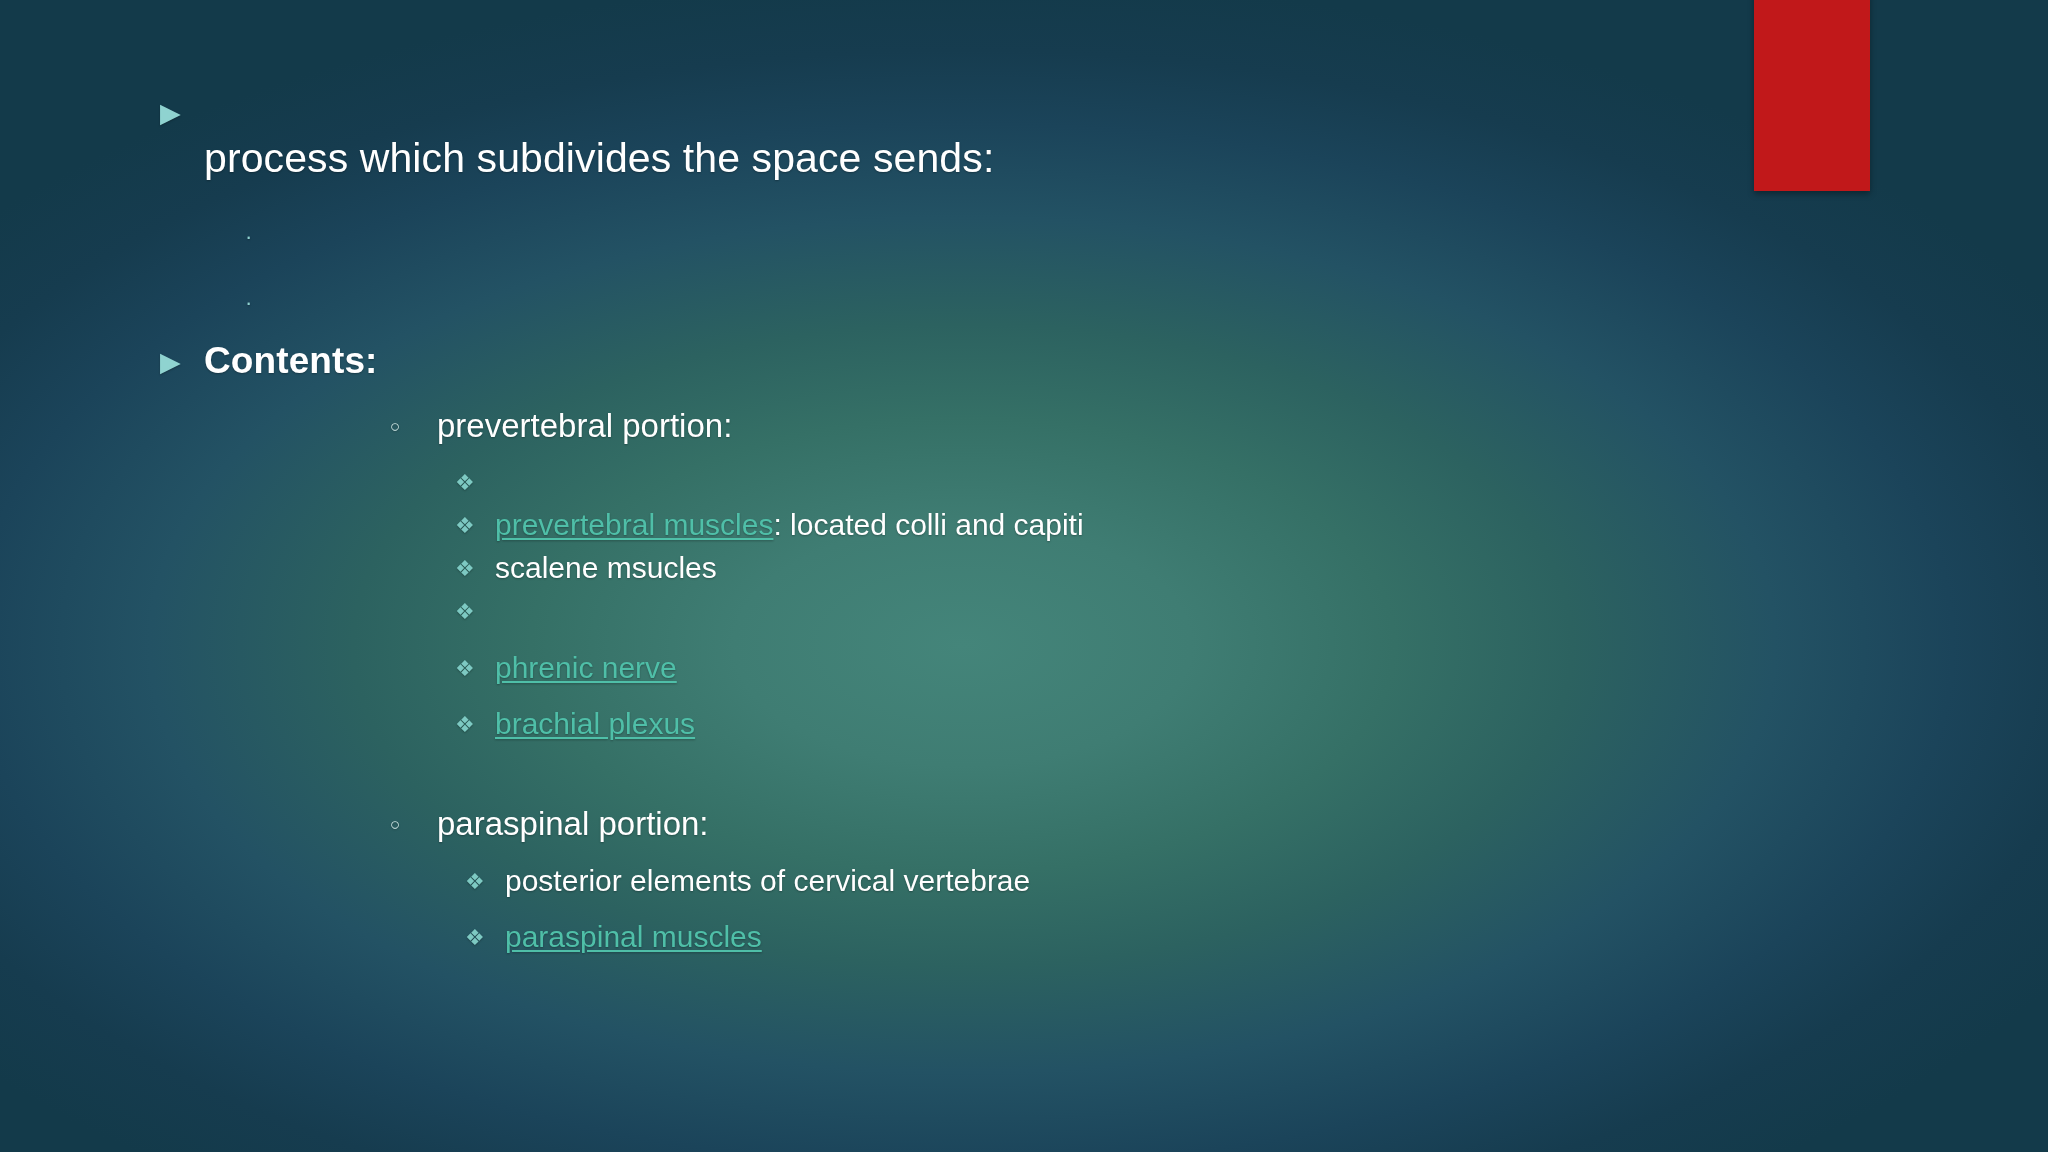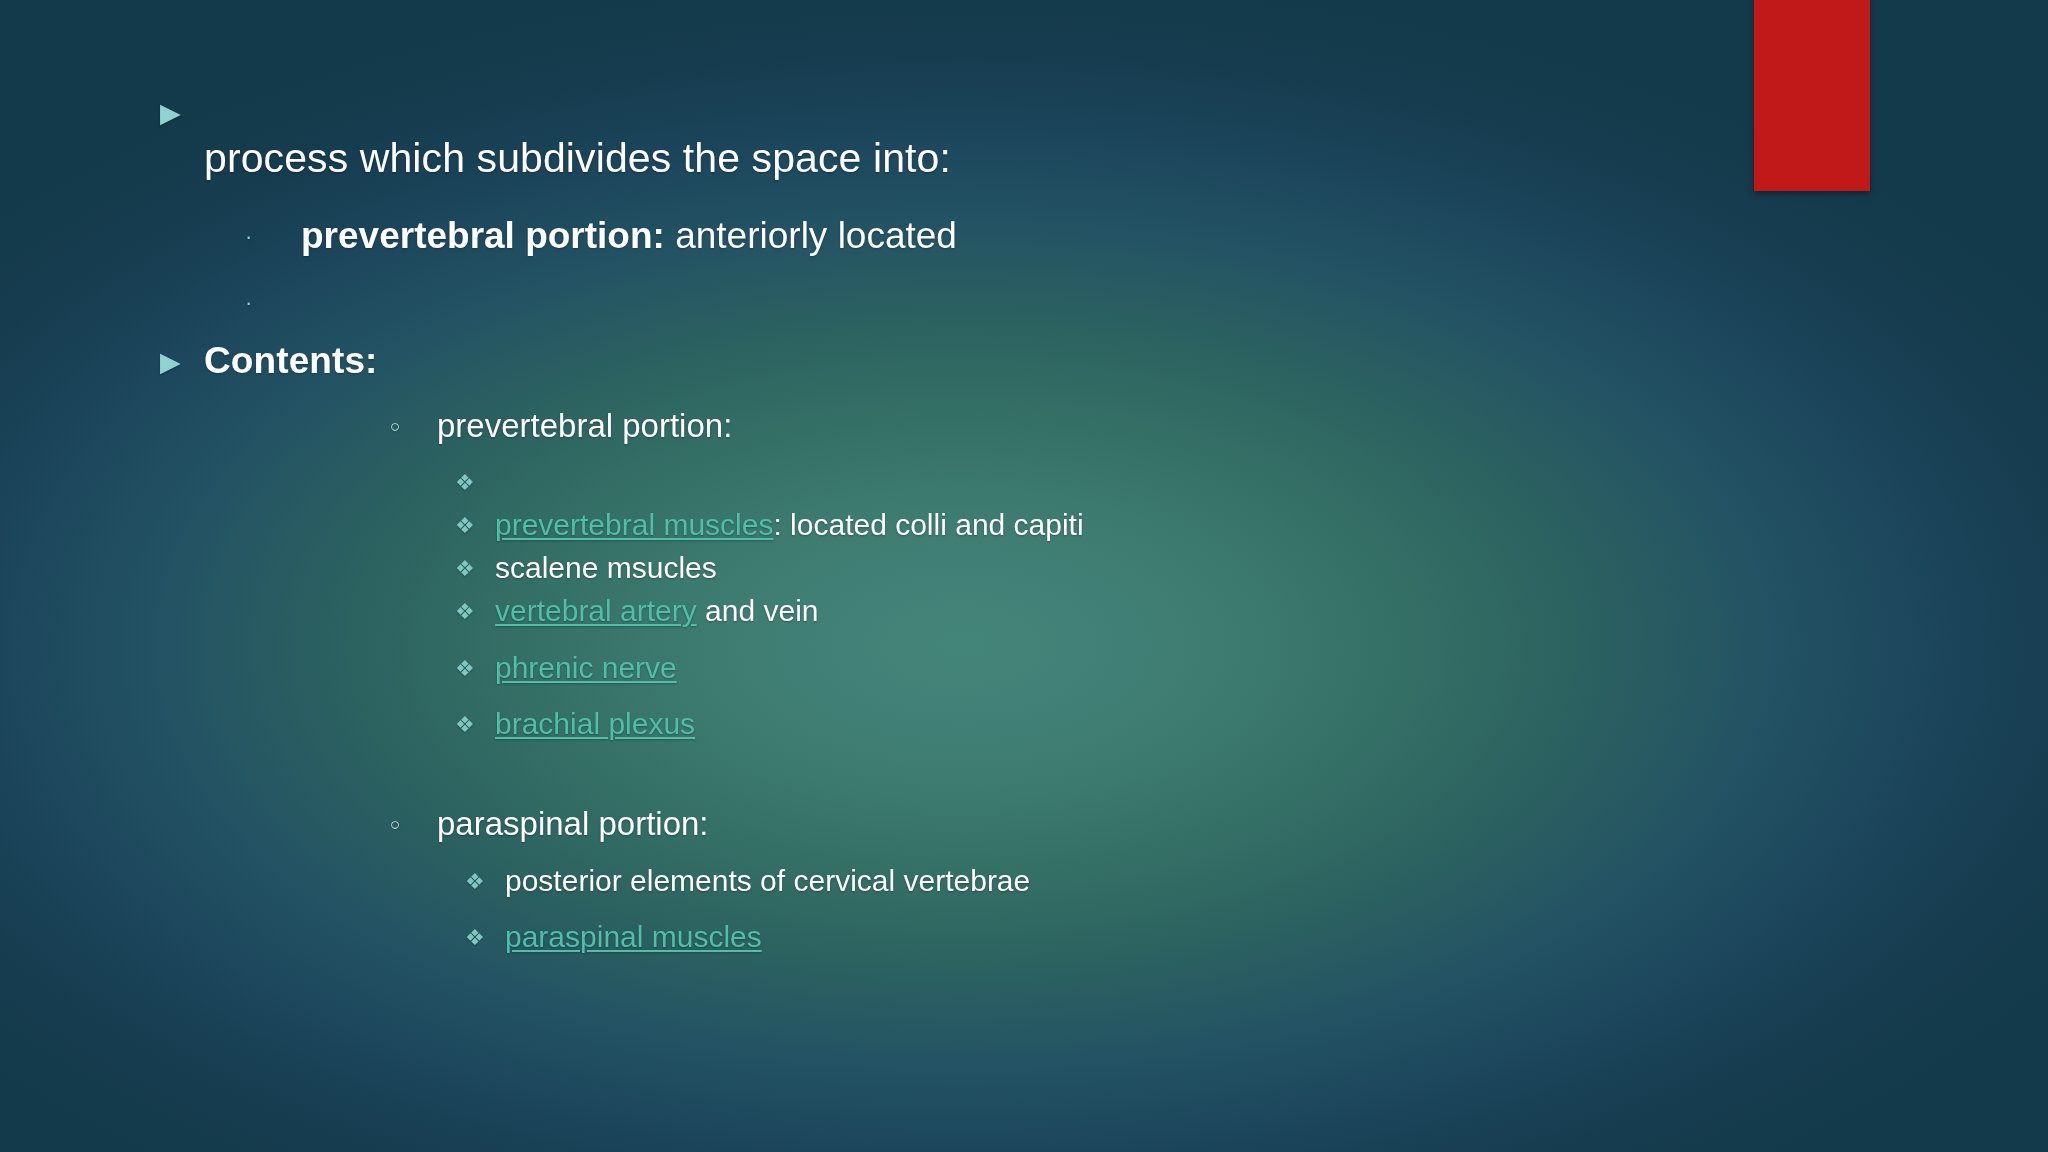--- a/index.html
+++ b/index.html
@@ -128,26 +128,25 @@
 <body>
 
 <div id="slide">
 
   <div class="red-bar"></div>
 
   <div class="content">
 
     <div class="row lvl1" style="top:88px;">
       <span class="bullet">▶</span>
-      <span class="txt"><br><span>process which subdivides the space into:</span></span>
+      <span class="txt"><br><span>process which subdivides the space sends:</span></span>
     </div>
 
     <div class="row lvl2" style="top:214px;">
       <span class="bullet">·</span>
-      <span><b class="b">prevertebral portion:</b><span> anteriorly located</span></span>
     </div>
 
     <div class="row lvl2" style="top:280px;">
       <span class="bullet">·</span>
     </div>
 
     <div class="row lvl1" style="top:337px;">
       <span class="bullet">▶</span>
       <span class="txt b" style="font-size:37px;">Contents:</span>
     </div>
@@ -166,21 +165,20 @@
       <span><a class="link" href="#">prevertebral muscles</a><span>: located colli and capiti</span></span>
     </div>
 
     <div class="row lvl4" style="top:550px;">
       <span class="bullet">❖</span>
       <span>scalene msucles</span>
     </div>
 
     <div class="row lvl4" style="top:593px;">
       <span class="bullet">❖</span>
-      <span><a class="link" href="#">vertebral artery</a><span> and vein</span></span>
     </div>
 
     <div class="row lvl4" style="top:650px;">
       <span class="bullet">❖</span>
       <span><a class="link" href="#">phrenic nerve</a></span>
     </div>
 
     <div class="row lvl4" style="top:706px;">
       <span class="bullet">❖</span>
       <span><a class="link" href="#">brachial plexus</a></span>

